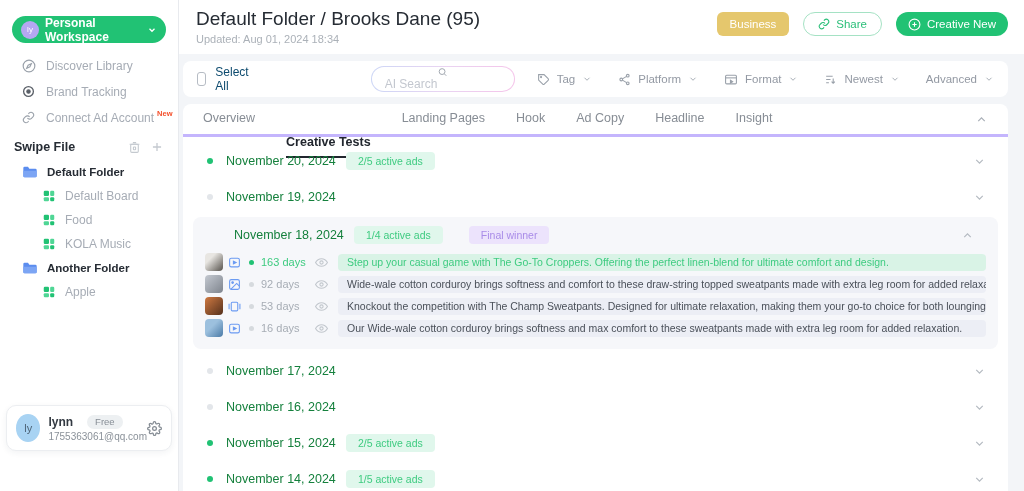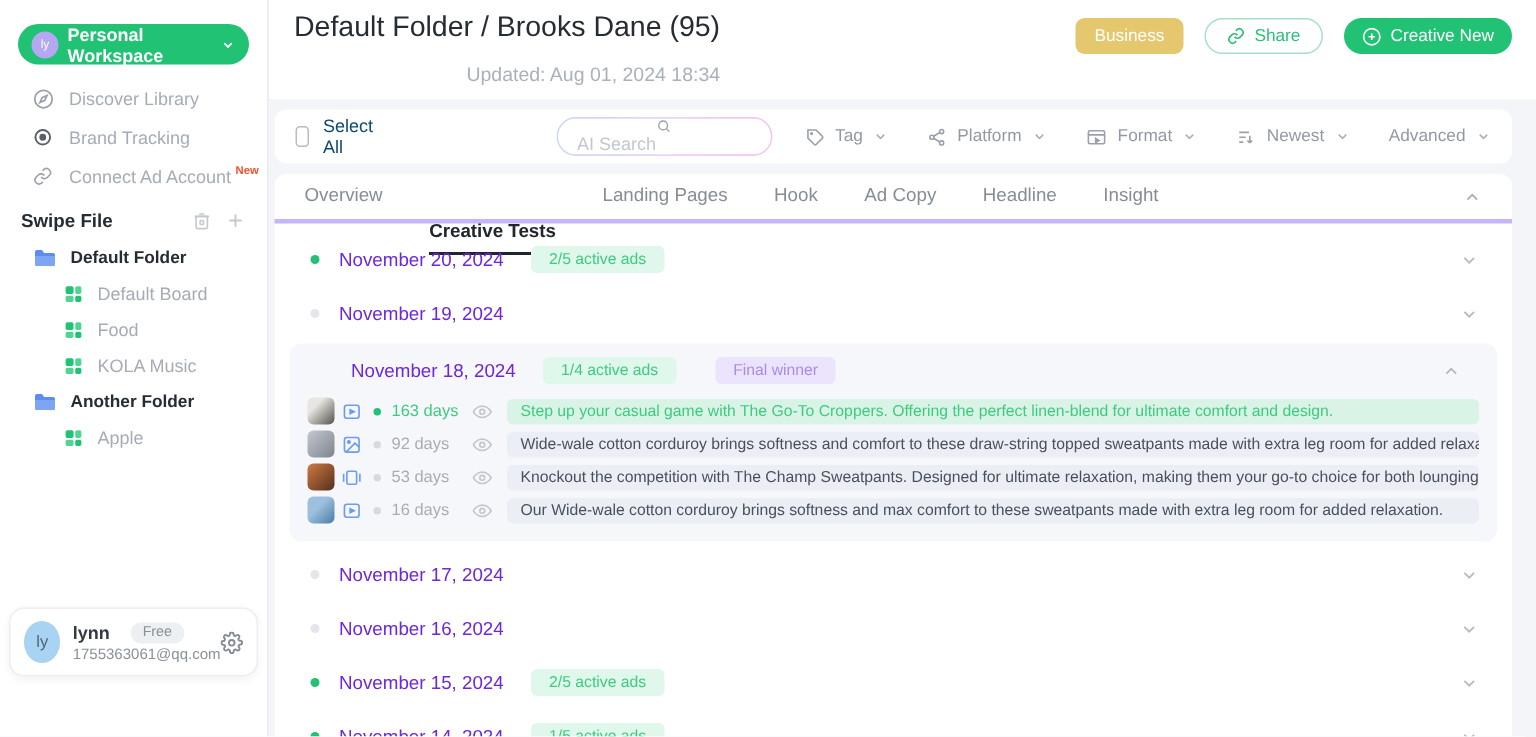--- a/index.html
+++ b/index.html
@@ -31,21 +31,21 @@
   .user-line1 { display:flex; align-items:center; }
   .user-name { font-size:12px; font-weight:700; color:#333a42; }
   .plan-badge { background:#edf0f2; color:#878e96; font-size:9.5px; border-radius:8px; padding:1.5px 8px; margin-left:14px; }
   .user-email { font-size:10px; color:#8a9199; margin-top:2px; }
   .gear { color:#848b93; cursor:pointer; }
 
   
   .main { flex:1; display:flex; flex-direction:column; min-width:0; }
   .topbar { background:#fff; padding:8px 16px 9px 17px; display:flex; align-items:flex-start; }
   .page-title { font-size:19px; color:#262c34; font-weight:400; }
-  .page-sub { font-size:13px; color:#abb1b8; margin-top:12px;text-align:right; }
+  .page-sub { font-size:11px; color:#abb1b8; margin-top:3px; }
   .topbar-btns { margin-left:auto; display:flex; gap:14px; margin-top:4px; }
   .btn-business { background:#e5c76d; color:#fff; font-size:11.5px; border:none; border-radius:6px; padding:6px 13px; cursor:pointer; }
   .btn-share { background:#fff; color:#2bbf79; font-size:11.5px; border:1px solid #a5e2c4; border-radius:15px; padding:5px 14px; display:flex; align-items:center; gap:6px; cursor:pointer; }
   .btn-creative { background:#21c274; color:#fff; font-size:11.5px; border:none; border-radius:15px; padding:5px 12px; display:flex; align-items:center; gap:6px; cursor:pointer; }
 
   .work-area { flex:1; padding:7px 16px 0 4px; display:flex; flex-direction:column; gap:7px; min-height:0; }
   .filter-card { background:#fff; border-radius:8px; height:36px; display:flex; align-items:center; padding:0 14px; }
   .chk { width:14px; height:14px; border:1.5px solid #b6bcc4; border-radius:3px; background:#fff; cursor:pointer; }
   .select-label { font-size:12px; color:#0c4a6e; margin-left:9px; }
   .search-pill { margin-left:122px; width:222px; height:26px; border-radius:14px; border:1.5px solid transparent; background:linear-gradient(#fff,#fff) padding-box, linear-gradient(90deg,#ccd6f6,#e9d4f2,#f5c4ea) border-box; display:flex; align-items:center; padding:0 10px;flex-direction:column; }
@@ -59,22 +59,22 @@
   .content-card { background:#fff; border-radius:8px 8px 0 0; flex:1; display:flex; flex-direction:column; min-height:0; }
   .tabs-row { display:flex; align-items:center; gap:31px; padding:0 20px; height:33px; border-bottom:3px solid #c4b5fd; }
   .tab { font-size:12.5px; color:#878d95; cursor:pointer; height:100%; display:flex; align-items:center; border-bottom:2px solid transparent; }
   .tab.active { color:#21262e; font-weight:700; border-bottom-color:#21262e;margin-top:48px; }
   .tabs-collapse { margin-left:auto; color:#a9afb7; cursor:pointer; }
 
   .rows { padding:6px 10px 0 10px; overflow:hidden; }
   .date-row { height:36px; display:flex; align-items:center; padding:0 12px 0 14px; cursor:pointer; }
   .dot { width:6px; height:6px; border-radius:50%; background:#e3e6ea; flex:none; }
   .dot.on { background:#21c274; }
-  .date-label { font-size:12.5px; color:#6d28d9; margin-left:13px; min-width:112px; }
-  .badge-green { background:#e0f7ec; color:#3ecb80; font-size:10.5px; border-radius:4px; padding:3px 12px; margin-left:16px; }
+  .date-label { font-size:12.5px; color:#15803d; margin-left:13px; min-width:112px; }
+  .badge-green { background:#e0f7ec; color:#3ecb80; font-size:10.5px; border-radius:4px; padding:3px 12px; margin-left:8px; }
   .badge-purple { background:#ece3fc; color:#a98ce8; font-size:10.5px; border-radius:4px; padding:3px 12px; margin-left:26px; }
   .row-chev { margin-left:auto; color:#b4bac1; cursor:pointer; }
 
   .expanded { background:#f6f7fa; border-radius:8px; margin:2px 0 4px 0; padding:2px 12px 10px 6px; }
   .expanded .date-row { height:32px; padding-left:22px; }
   .ad-row { display:flex; align-items:center; height:22px; padding-left:6px; }
   .thumb { width:18px; height:18px; border-radius:4px; flex:none; }
   .t1 { background:linear-gradient(135deg,#e8e6e2 30%,#54504a); }
   .t2 { background:linear-gradient(135deg,#c4c9d1,#7e848d); }
   .t3 { background:linear-gradient(135deg,#d07a42,#54301c); }

